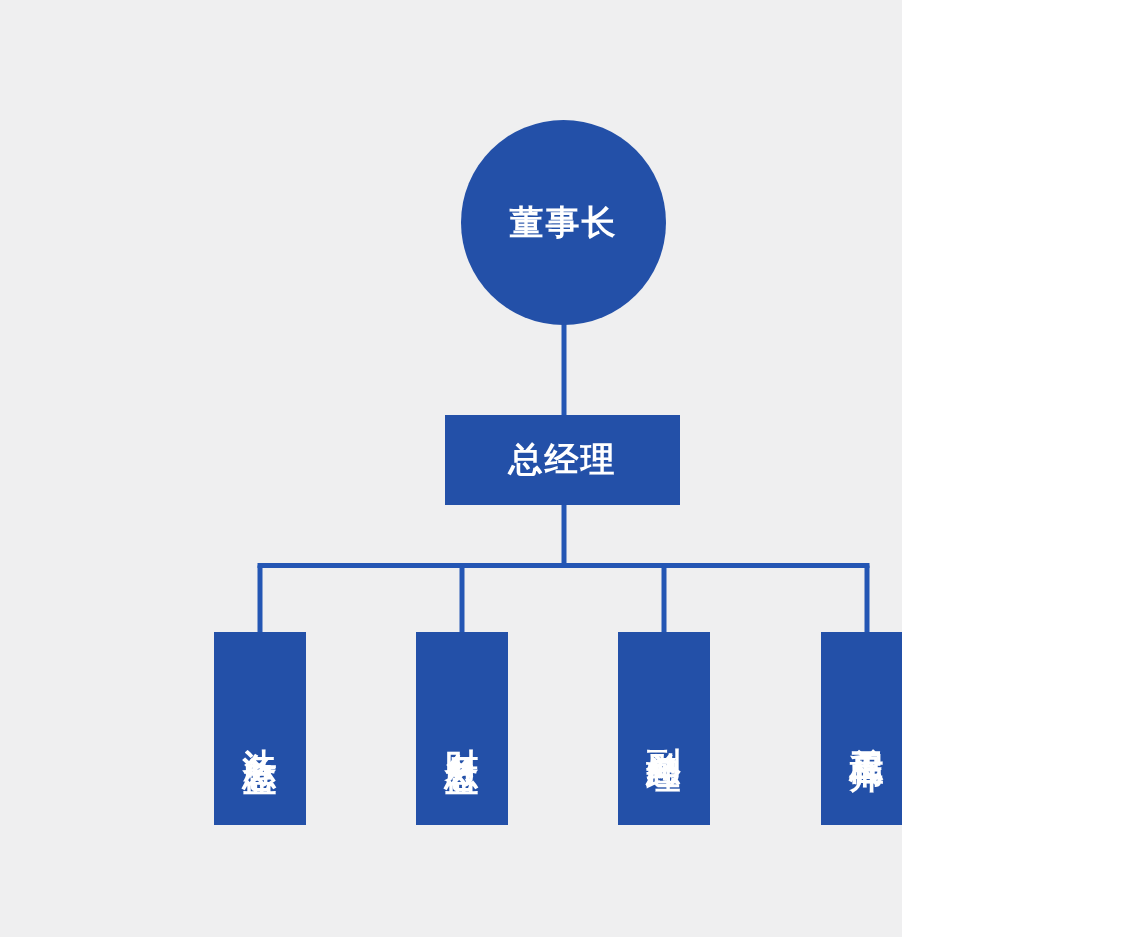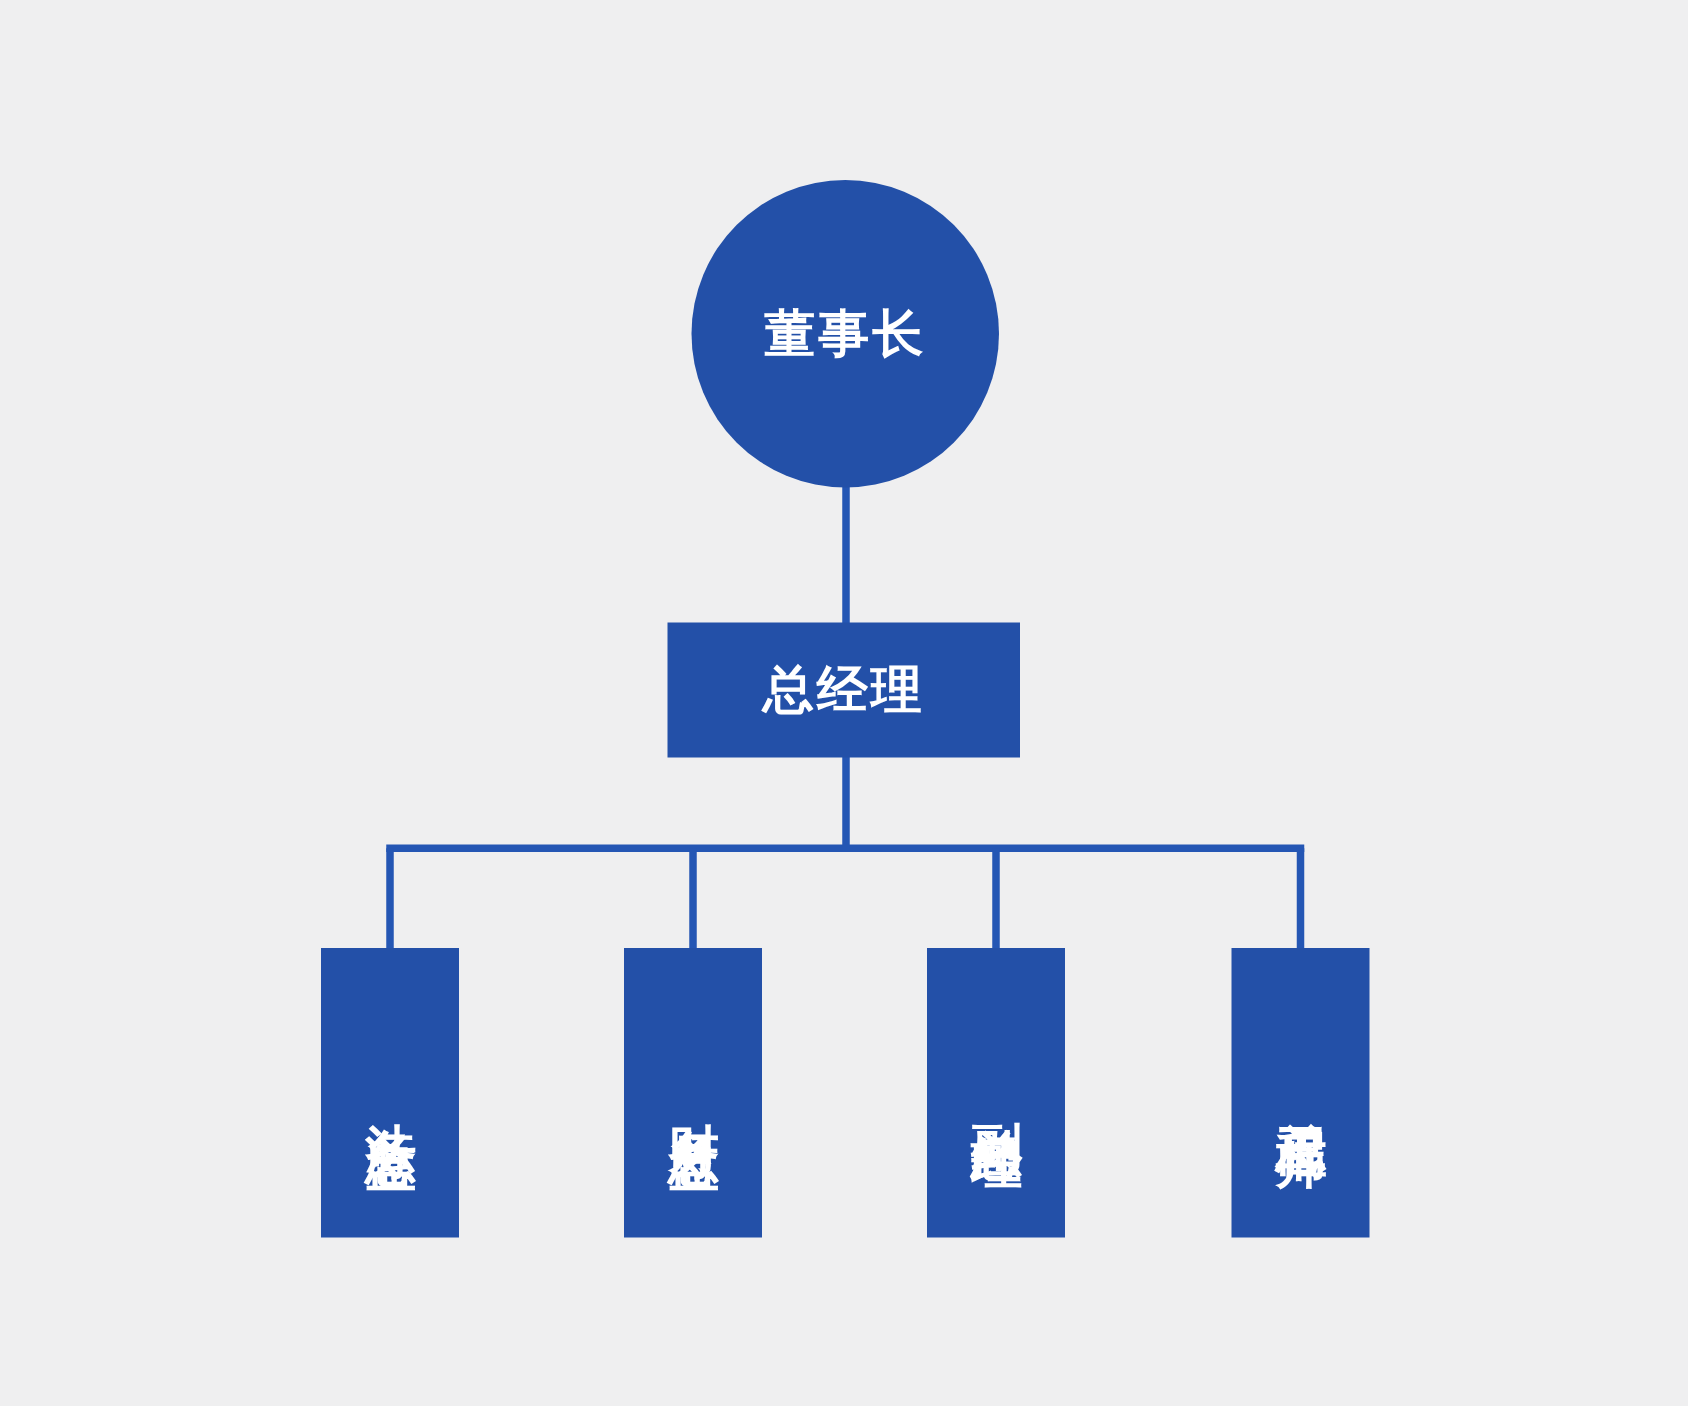--- a/index.html
+++ b/index.html
@@ -7,21 +7,21 @@
     --node-fill: #2350A8;
     --connector: #2456B4;
     --text: #FFFFFF;
   }
   * { margin: 0; padding: 0; box-sizing: border-box; }
   html, body {
     font-family: "Liberation Sans", "DejaVu Sans", sans-serif;
   }
   .canvas {
     position: relative;
-    width: 1125px;
+    width: 902px;
     height: 937px;
     background: var(--background);
     overflow: hidden;
   }
   .connectors {
     position: absolute;
     left: 0; top: 0;
     width: 1125px;
     height: 937px;
   }

